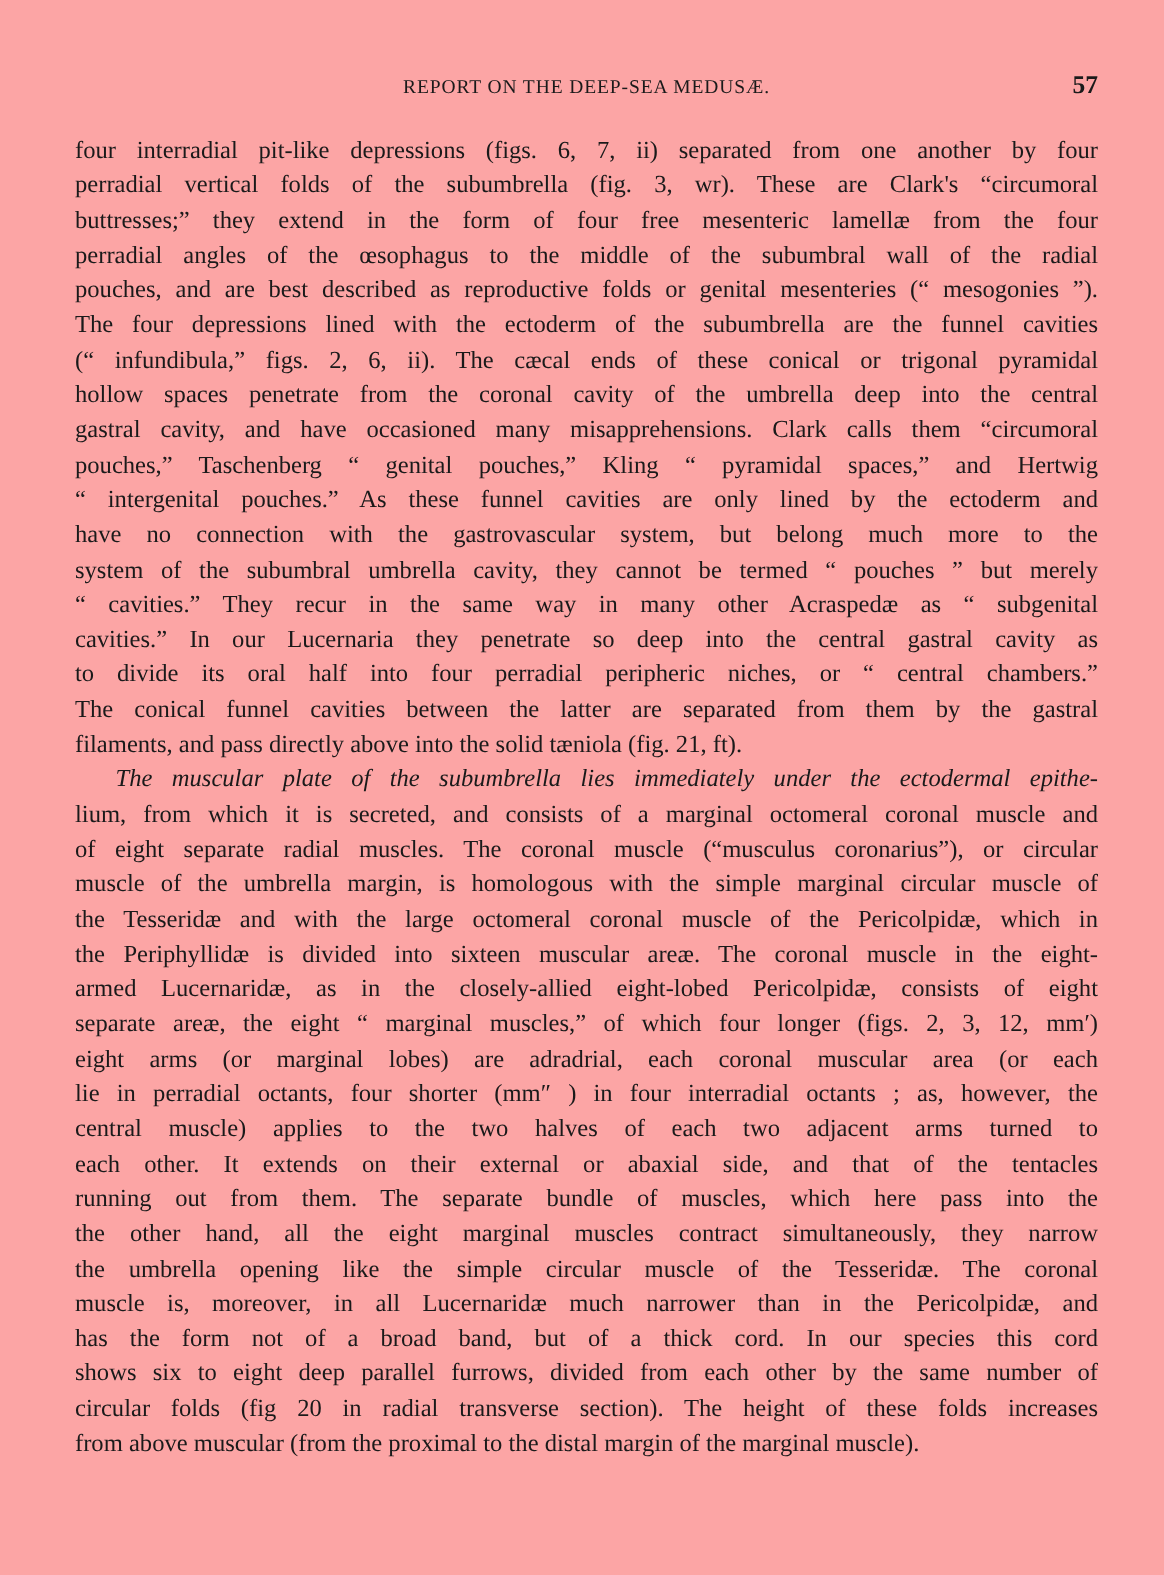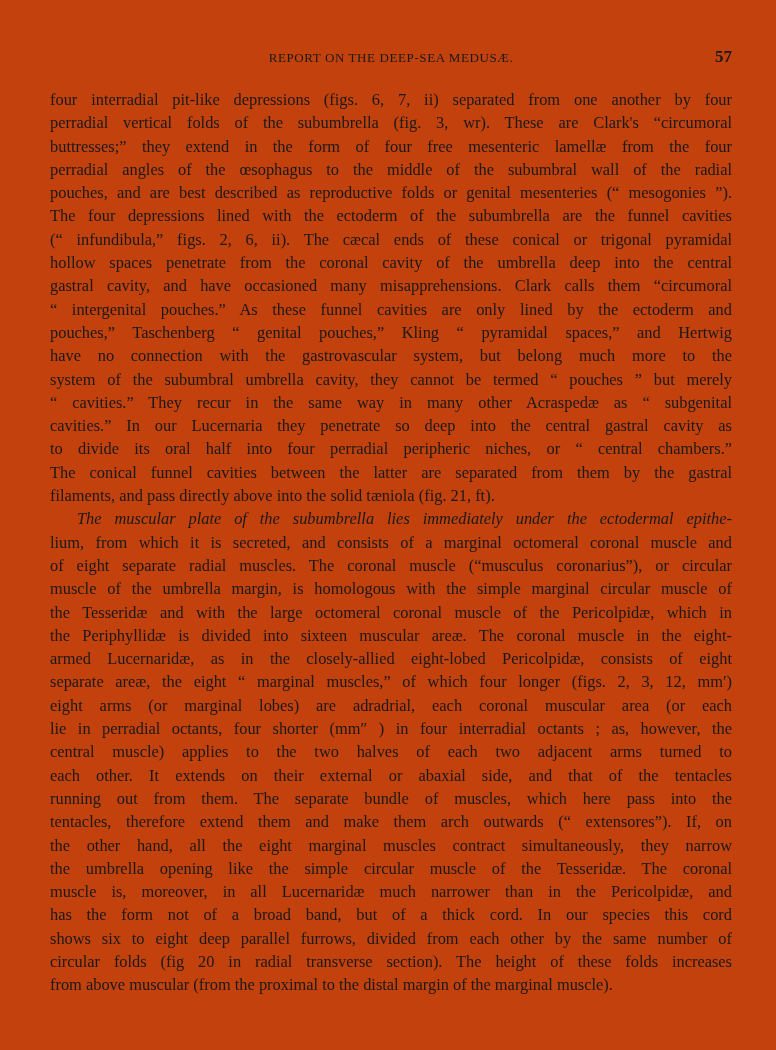--- a/index.html
+++ b/index.html
@@ -1,19 +1,19 @@
 <!DOCTYPE html>
 <html><head>
 <meta charset="utf-8">
 <style>
   html, body { margin: 0; padding: 0; background: #ffffff; }
   body { width: 776px; height: 1050px; position: relative; overflow: hidden; }
   .page {
     position: absolute; left: 0; top: 0; width: 776px; height: 1050px;
-    background: #c2410c; color: #1a1a1a;
+    background: #fca5a5; color: #1a1a1a;
     font-family: "Liberation Serif", "DejaVu Serif", serif;
   }
   .running-head {
     position: absolute; top: 47px; left: 50px; width: 682px; height: 22px;
     font-size: 13px; letter-spacing: 0.6px;
   }
   .running-head .title {
     position: absolute; left: 0; right: 0; text-align: center; top: 3px;
   }
   .running-head .page-num {
@@ -43,22 +43,22 @@
     <div>
       <span class="line">four interradial pit-like depressions (figs. 6, 7, ii) separated from one another by four</span>
       <span class="line">perradial vertical folds of the subumbrella (fig. 3, wr). These are Clark's “circumoral</span>
       <span class="line">buttresses;” they extend in the form of four free mesenteric lamellæ from the four</span>
       <span class="line">perradial angles of the œsophagus to the middle of the subumbral wall of the radial</span>
       <span class="line">pouches, and are best described as reproductive folds or genital mesenteries (“ mesogonies ”).</span>
       <span class="line">The four depressions lined with the ectoderm of the subumbrella are the funnel cavities</span>
       <span class="line">(“ infundibula,” figs. 2, 6, ii). The cæcal ends of these conical or trigonal pyramidal</span>
       <span class="line">hollow spaces penetrate from the coronal cavity of the umbrella deep into the central</span>
       <span class="line">gastral cavity, and have occasioned many misapprehensions. Clark calls them “circumoral</span>
+      <span class="line">pouches,” Taschenberg “ genital pouches,” Kling “ pyramidal spaces,” and Hertwig</span>
       <span class="line">“ intergenital pouches.” As these funnel cavities are only lined by the ectoderm and</span>
-      <span class="line">pouches,” Taschenberg “ genital pouches,” Kling “ pyramidal spaces,” and Hertwig</span>
       <span class="line">have no connection with the gastrovascular system, but belong much more to the</span>
       <span class="line">system of the subumbral umbrella cavity, they cannot be termed “ pouches ” but merely</span>
       <span class="line">“ cavities.” They recur in the same way in many other Acraspedæ as “ subgenital</span>
       <span class="line">cavities.” In our Lucernaria they penetrate so deep into the central gastral cavity as</span>
       <span class="line">to divide its oral half into four perradial peripheric niches, or “ central chambers.”</span>
       <span class="line">The conical funnel cavities between the latter are separated from them by the gastral</span>
       <span class="line last">filaments, and pass directly above into the solid tæniola (fig. 21, ft).</span>
     </div>
     <div>
       <span class="line indent">The muscular plate of the subumbrella lies immediately under the ectodermal epithe-</span>
@@ -67,21 +67,20 @@
       <span class="line">muscle of the umbrella margin, is homologous with the simple marginal circular muscle of</span>
       <span class="line">the Tesseridæ and with the large octomeral coronal muscle of the Pericolpidæ, which in</span>
       <span class="line">the Periphyllidæ is divided into sixteen muscular areæ. The coronal muscle in the eight-</span>
       <span class="line">armed Lucernaridæ, as in the closely-allied eight-lobed Pericolpidæ, consists of eight</span>
       <span class="line">separate areæ, the eight “ marginal muscles,” of which four longer (figs. 2, 3, 12, mm′)</span>
       <span class="line">eight arms (or marginal lobes) are adradrial, each coronal muscular area (or each</span>
       <span class="line">lie in perradial octants, four shorter (mm″ ) in four interradial octants ; as, however, the</span>
       <span class="line">central muscle) applies to the two halves of each two adjacent arms turned to</span>
       <span class="line">each other. It extends on their external or abaxial side, and that of the tentacles</span>
       <span class="line">running out from them. The separate bundle of muscles, which here pass into the</span>
-      <span class="line">tentacles, therefore extend them and make them arch outwards (“ extensores”). If, on</span>
       <span class="line">the other hand, all the eight marginal muscles contract simultaneously, they narrow</span>
       <span class="line">the umbrella opening like the simple circular muscle of the Tesseridæ. The coronal</span>
       <span class="line">muscle is, moreover, in all Lucernaridæ much narrower than in the Pericolpidæ, and</span>
       <span class="line">has the form not of a broad band, but of a thick cord. In our species this cord</span>
       <span class="line">shows six to eight deep parallel furrows, divided from each other by the same number of</span>
       <span class="line">circular folds (fig 20 in radial transverse section). The height of these folds increases</span>
       <span class="line last">from above muscular (from the proximal to the distal margin of the marginal muscle).</span>
     </div>
   </div>
 </div>

